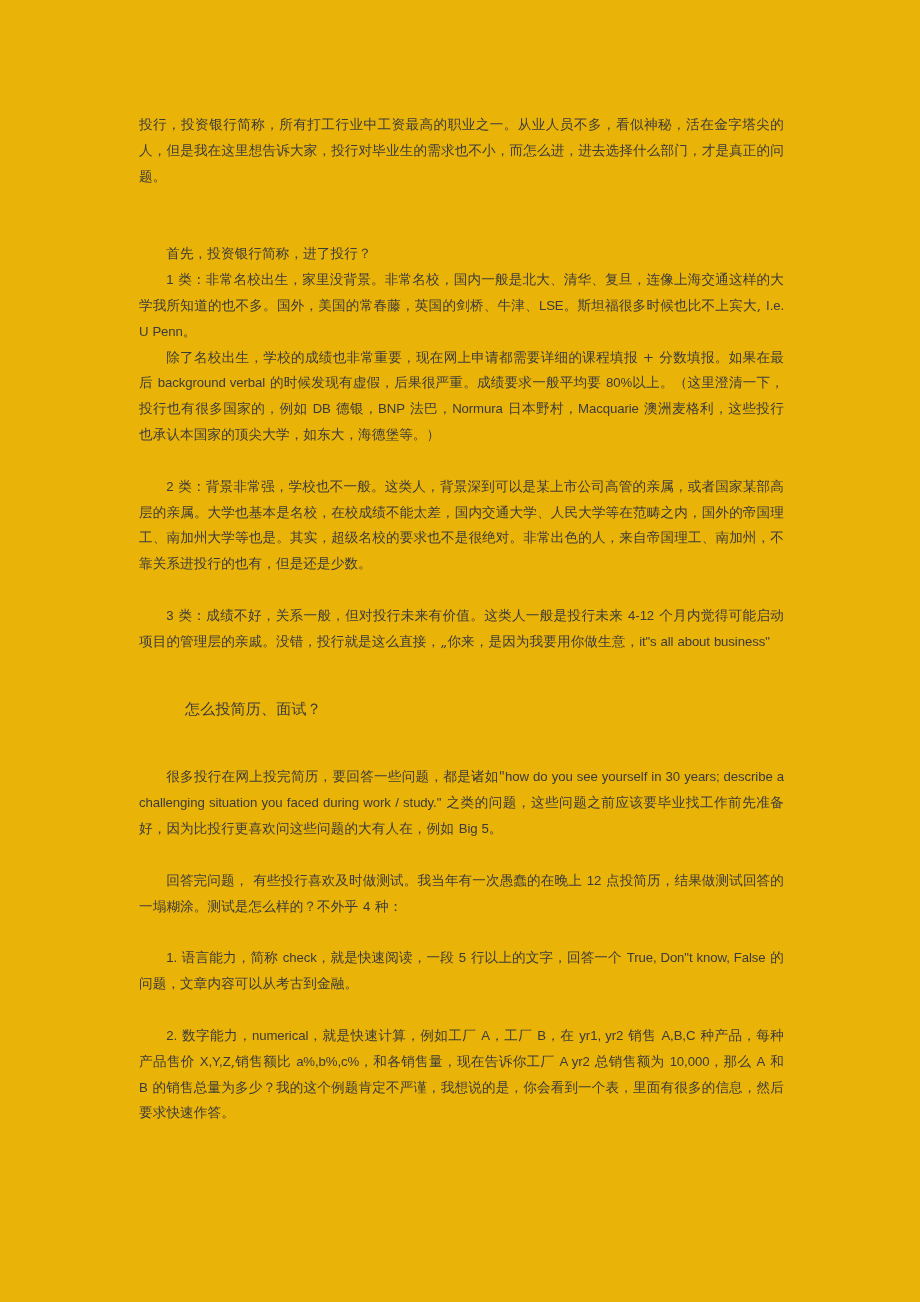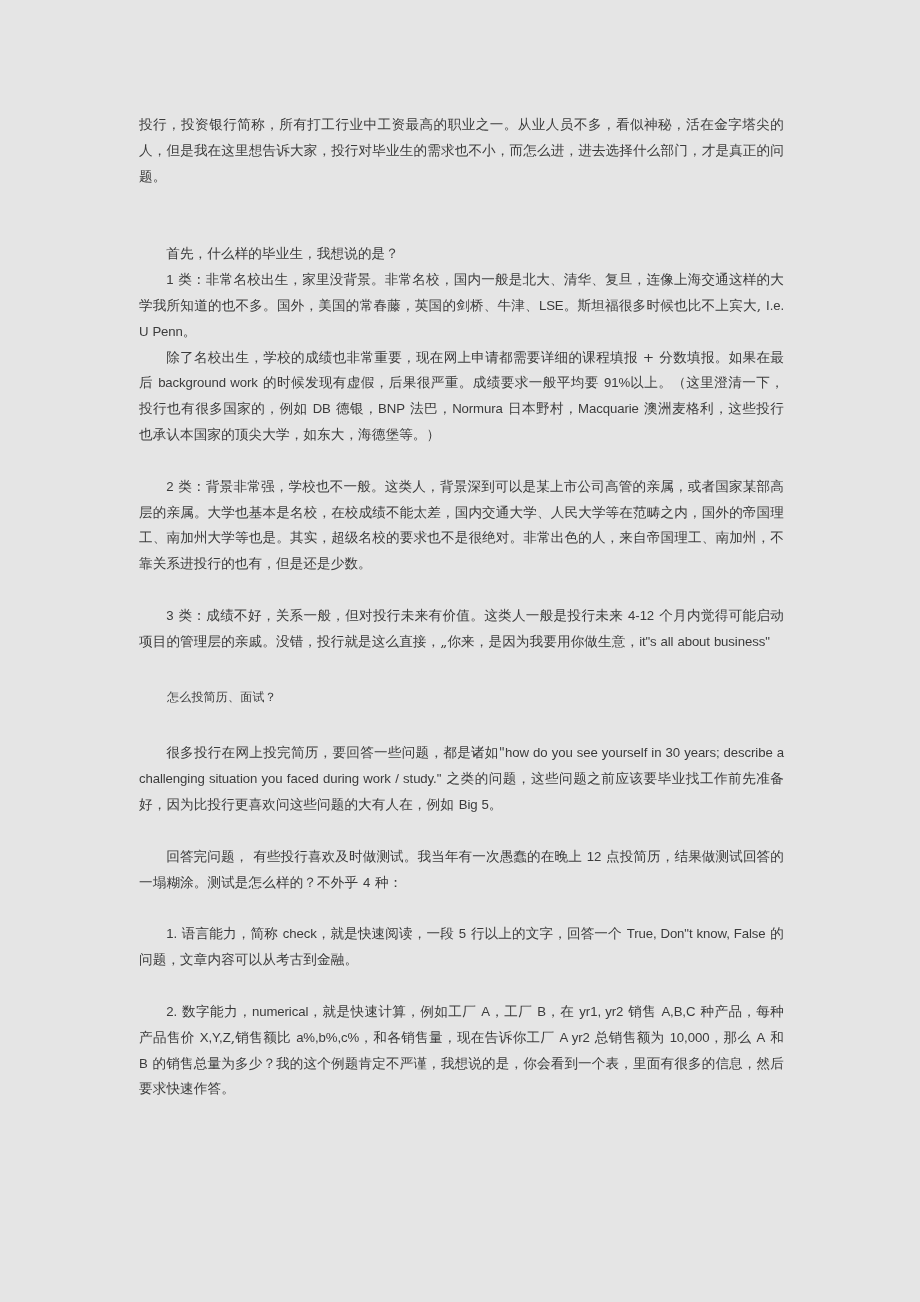--- a/index.html
+++ b/index.html
@@ -13,21 +13,21 @@
     position: relative;
     overflow: hidden;
     font-family: "DejaVu Serif", "Liberation Serif", serif;
   }
   .page {
     position: absolute;
     left: 0;
     top: 0;
     width: 920px;
     height: 1302px;
-    background: #e5e5e5;
+    background: #eab308;
   }
   .doc-body {
     position: absolute;
     left: 139px;
     top: 112px;
     width: 645px;
   }
   p.para {
     margin: 0 0 0 0;
     font-family: "DejaVu Serif", "Liberation Serif", serif;
@@ -50,54 +50,54 @@
   .gap-lg { height: 26px; }
 
   
   .lat {
     font-family: "Liberation Sans", "DejaVu Sans", sans-serif;
     font-size: 13.2px;
     letter-spacing: -0.1px;
   }
   
   p.sans-line {
-    font-family: Liberation Sans, sans-serif;
-    font-size: 12px;
+    font-family: Liberation Serif, serif;
+    font-size: 15px;
     line-height: 25.8px;
     color: #3b3b3b;
-    margin: 4px;
+    margin: 16px;
     text-indent: 2em;
     letter-spacing: 0.2px;
   }
 </style>
 </head>
 <body>
 
 <div class="page">
   <div class="doc-body">
 
     <p class="para noindent">
       <span>投行，投资银行简称，所有打工行业中工资最高的职业之一。从业人员不多，看似神秘，活在金字塔尖的人，但是我在这里想告诉大家，投行对毕业生的需求也不小，而怎么进，进去选择什么部门，才是真正的问题。</span>
     </p>
 
     <div class="gap-lg"></div>
 
 
     <div class="gap-lg"></div>
 
     <p class="para indent">
-      <span>首先，什么样的毕业生，我想说的是？</span>
+      <span>首先，投资银行简称，进了投行？</span>
     </p>
 
     <p class="para indent">
       <span><span class="lat">1</span> 类：非常名校出生，家里没背景。非常名校，国内一般是北大、清华、复旦，连像上海交通这样的大学我所知道的也不多。国外，美国的常春藤，英国的剑桥、牛津、<span class="lat">LSE</span>。斯坦福很多时候也比不上宾大, <span class="lat">I.e. U Penn</span>。</span>
     </p>
 
     <p class="para indent">
-      <span>除了名校出生，学校的成绩也非常重要，现在网上申请都需要详细的课程填报 + 分数填报。如果在最后 <span class="lat">background work</span> 的时候发现有虚假，后果很严重。成绩要求一般平均要 <span class="lat">91%</span>以上。（这里澄清一下，投行也有很多国家的，例如 <span class="lat">DB</span> 德银，<span class="lat">BNP</span> 法巴，<span class="lat">Normura</span> 日本野村，<span class="lat">Macquarie</span> 澳洲麦格利，这些投行也承认本国家的顶尖大学，如东大，海德堡等。）</span>
+      <span>除了名校出生，学校的成绩也非常重要，现在网上申请都需要详细的课程填报 + 分数填报。如果在最后 <span class="lat">background verbal</span> 的时候发现有虚假，后果很严重。成绩要求一般平均要 <span class="lat">80%</span>以上。（这里澄清一下，投行也有很多国家的，例如 <span class="lat">DB</span> 德银，<span class="lat">BNP</span> 法巴，<span class="lat">Normura</span> 日本野村，<span class="lat">Macquarie</span> 澳洲麦格利，这些投行也承认本国家的顶尖大学，如东大，海德堡等。）</span>
     </p>
 
     <div class="gap-lg"></div>
 
     <p class="para indent">
       <span><span class="lat">2</span> 类：背景非常强，学校也不一般。这类人，背景深到可以是某上市公司高管的亲属，或者国家某部高层的亲属。大学也基本是名校，在校成绩不能太差，国内交通大学、人民大学等在范畴之内，国外的帝国理工、南加州大学等也是。其实，超级名校的要求也不是很绝对。非常出色的人，来自帝国理工、南加州，不靠关系进投行的也有，但是还是少数。</span>
     </p>
 
     <div class="gap-lg"></div>
 

